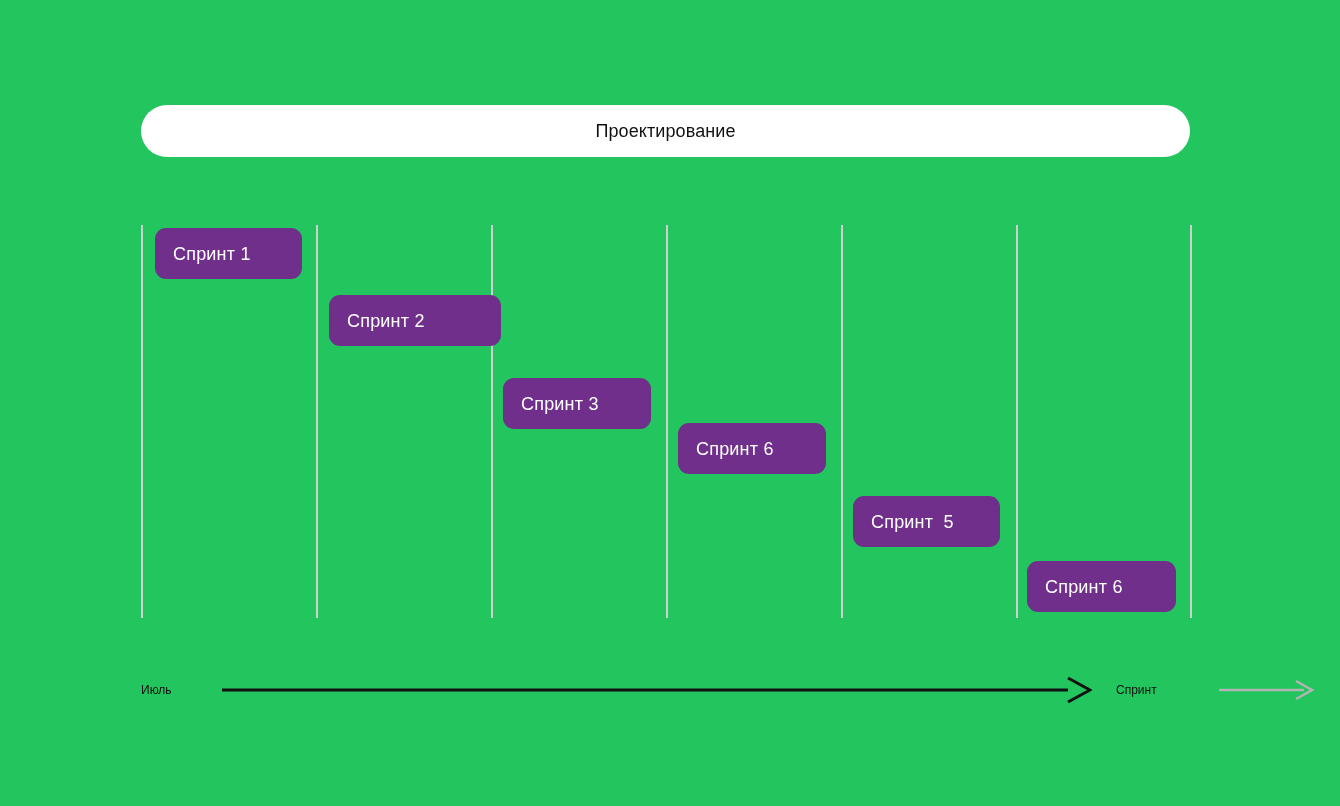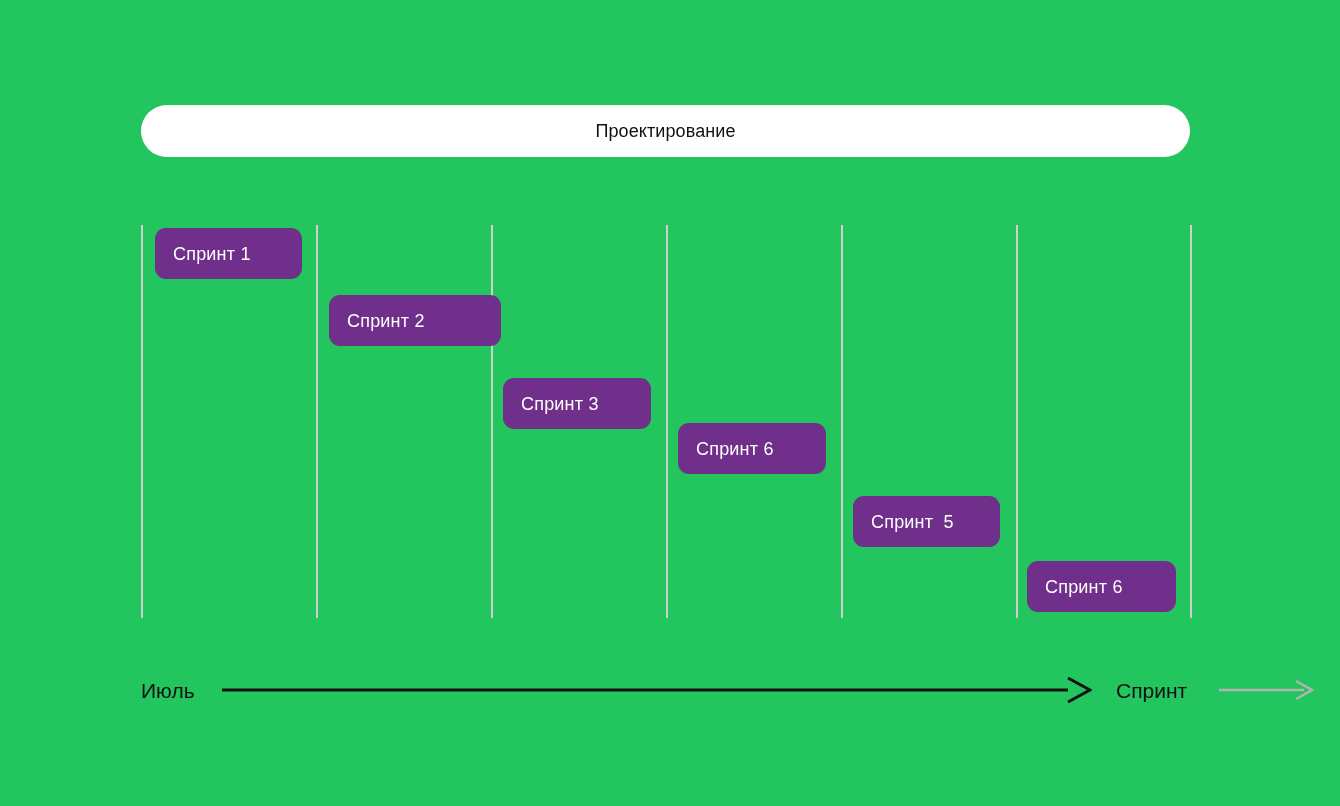--- a/index.html
+++ b/index.html
@@ -75,21 +75,21 @@
     top: 660px;
     width: 1340px;
     height: 60px;
   }
   .axis-label {
     position: absolute;
     top: 0;
     height: 60px;
     display: flex;
     align-items: center;
-    font-size: 21px;
+    font-size: 12px;
     color: #111111;
     white-space: nowrap;
     line-height: 1;
   }
   #axis-label-july  { left: 141px; }
   #axis-label-august { left: 1116px; }
 
   .axis-arrow {
     position: absolute;
     top: 0;

